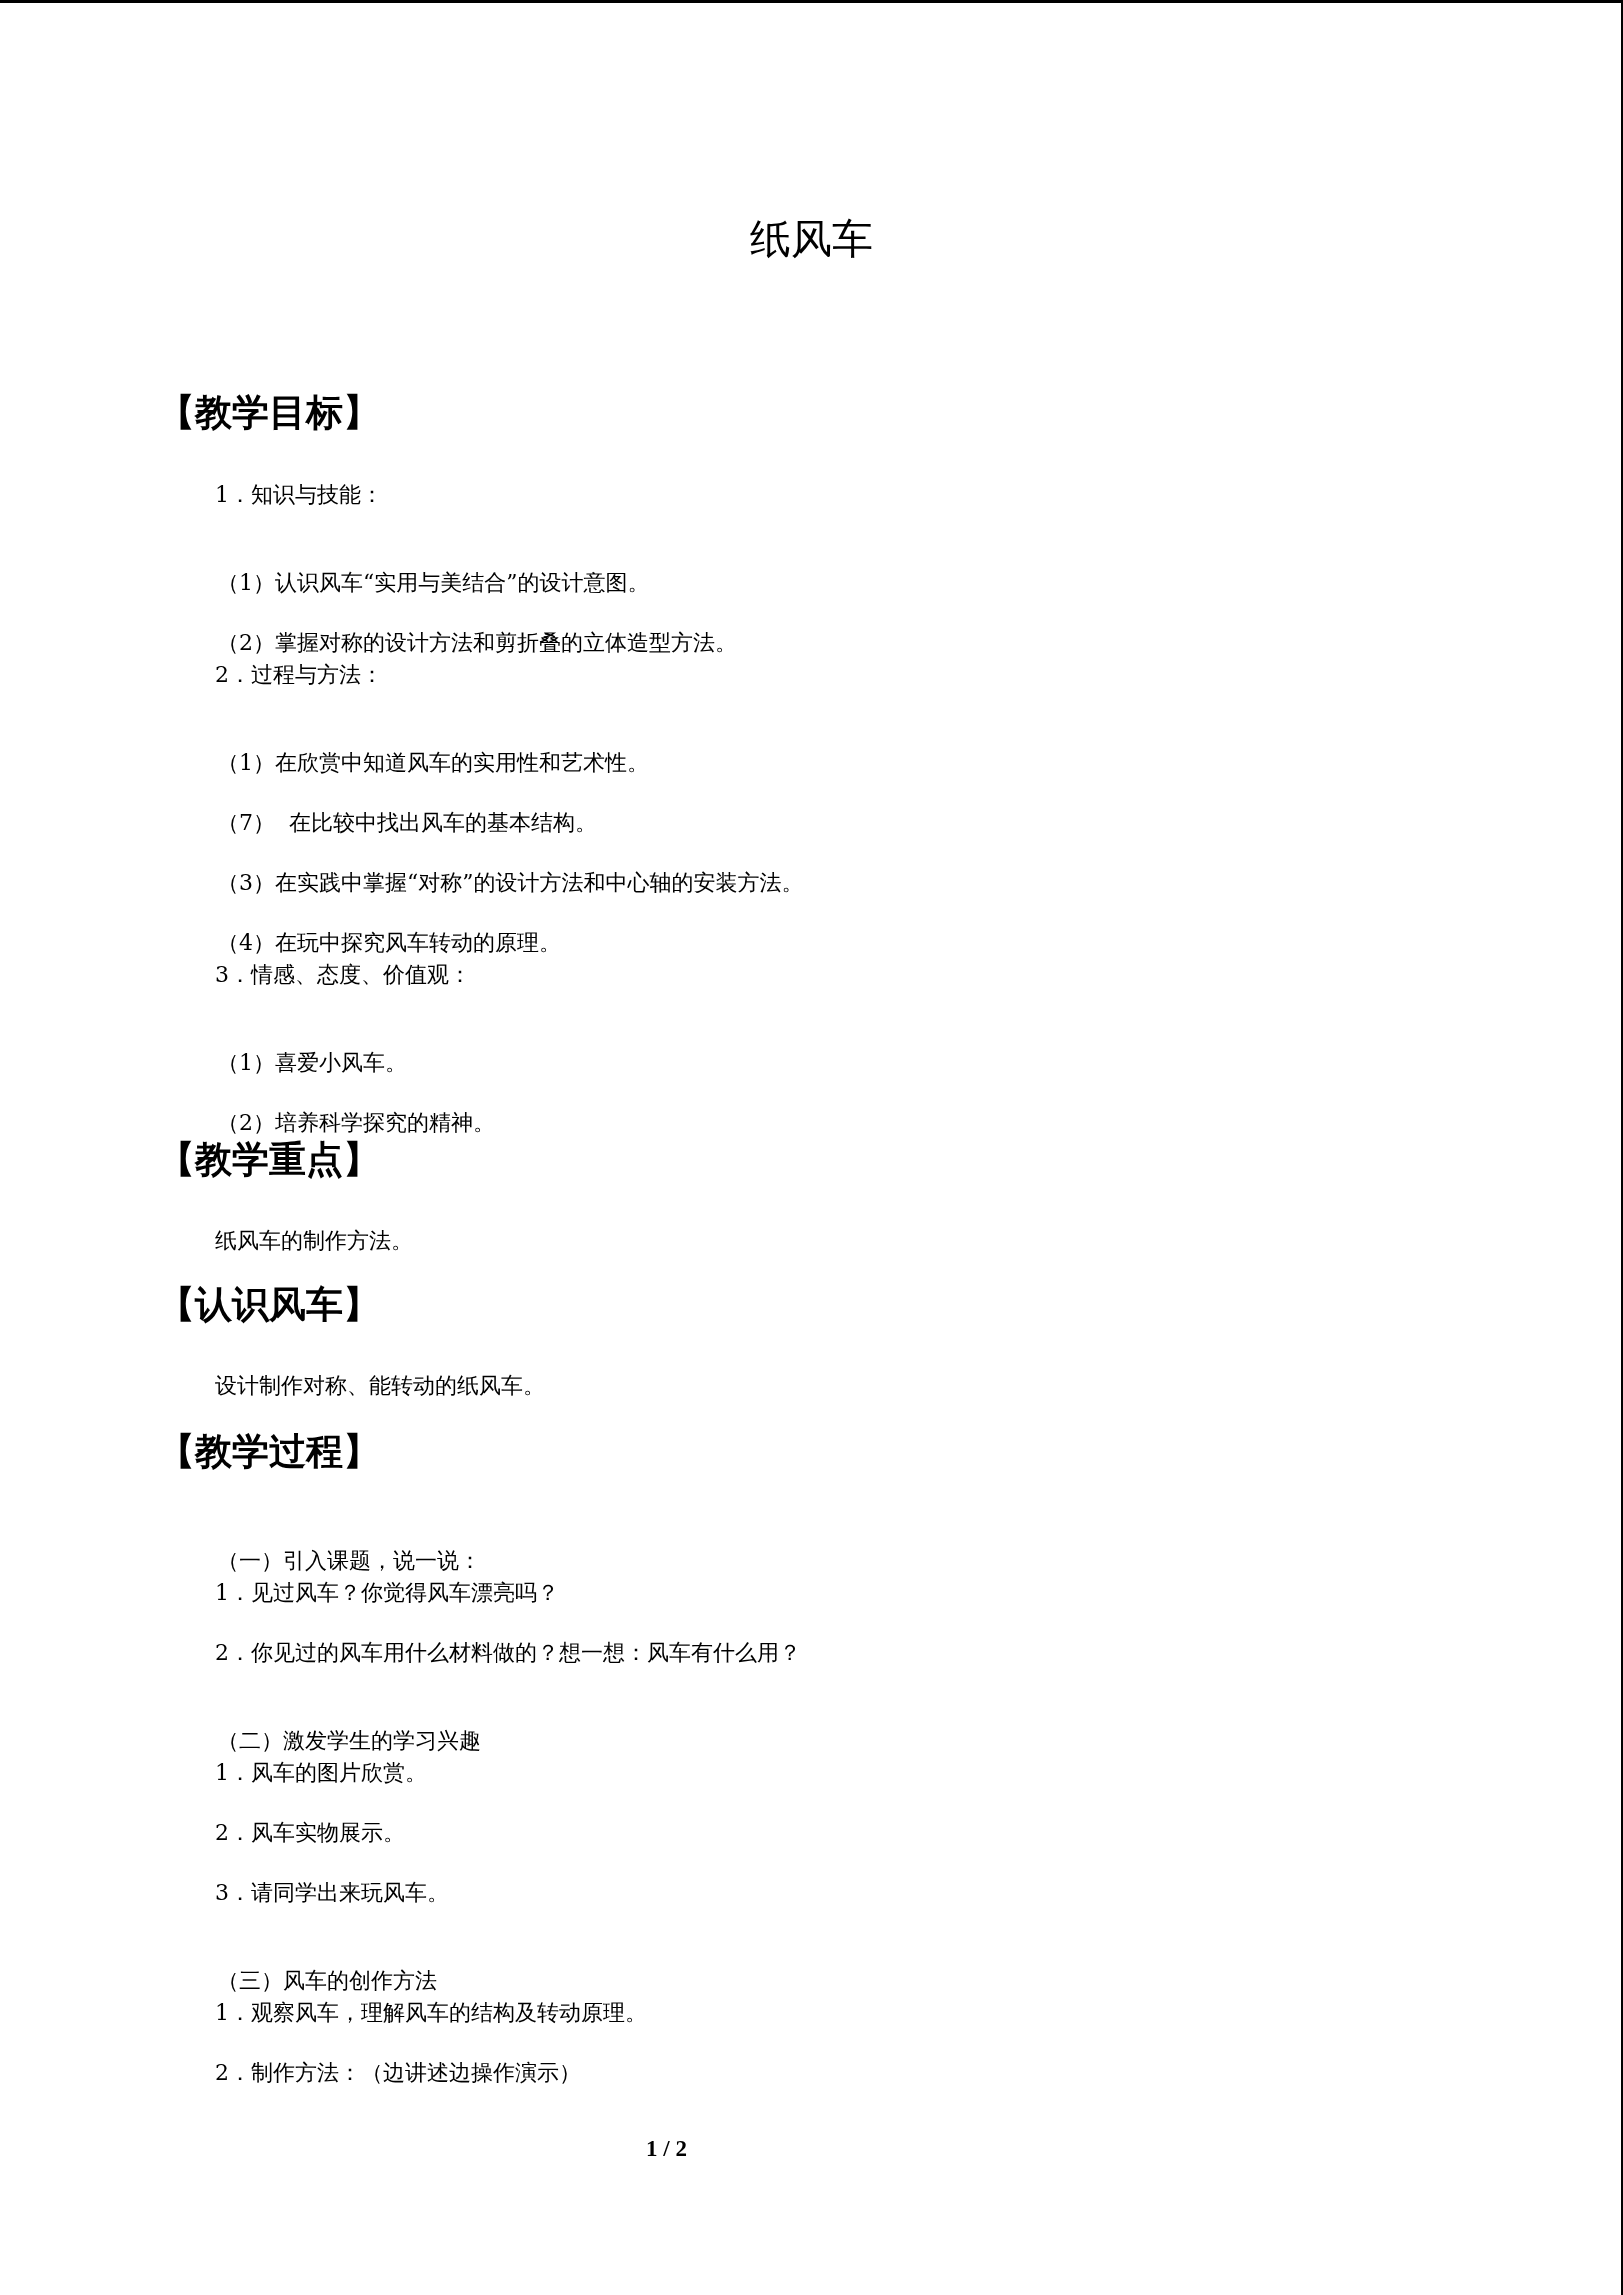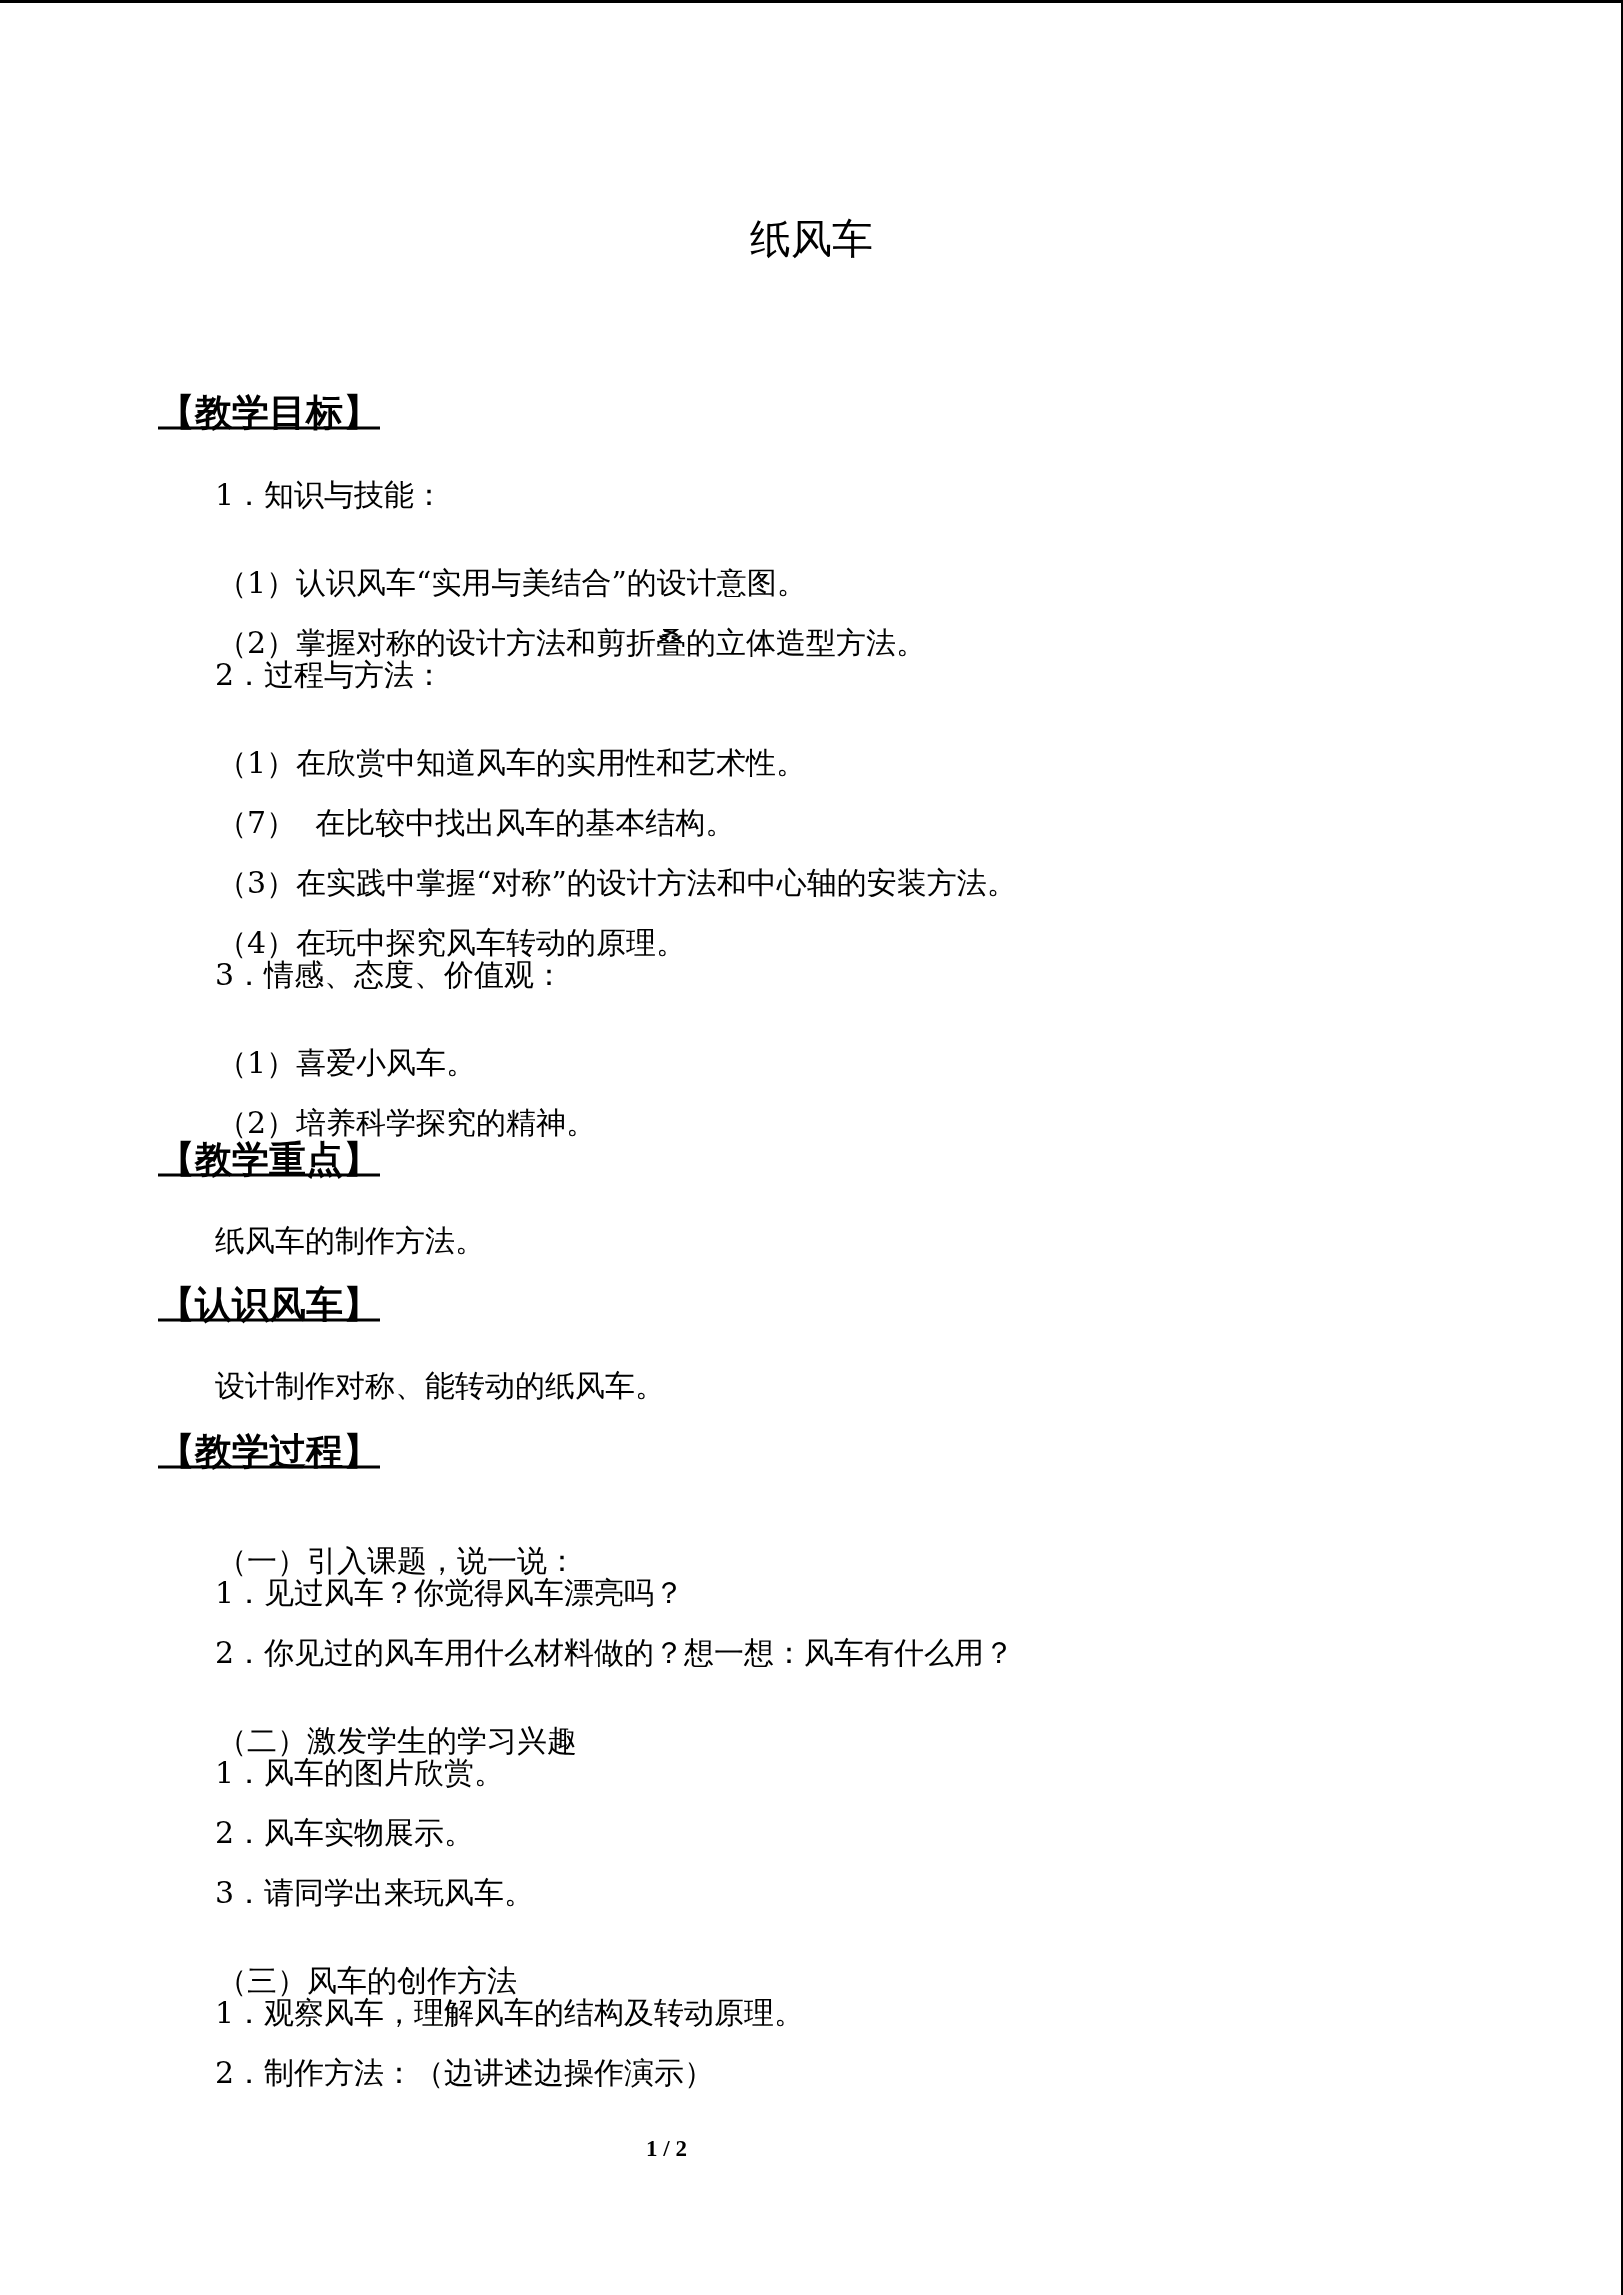--- a/index.html
+++ b/index.html
@@ -38,25 +38,24 @@
     width: 1623px;
     text-align: center;
     font-size: 41px;
     font-family: "DejaVu Sans", "Liberation Sans", sans-serif;
   }
   .heading {
     left: 158px;
     font-size: 37px;
     font-weight: bold;
     font-family: "DejaVu Sans", "Liberation Sans", sans-serif;
-    text-decoration: underline;
   }
   .body {
     left: 215px;
-    font-size: 30px;
+    font-size: 22px;
     font-family: "DejaVu Serif", "Liberation Serif", serif;
   }
   .body.sub {
     left: 217px;
     margin-top: 28px;
   }
   .page-number {
     left: 0;
     width: 1333px;
     text-align: center;

